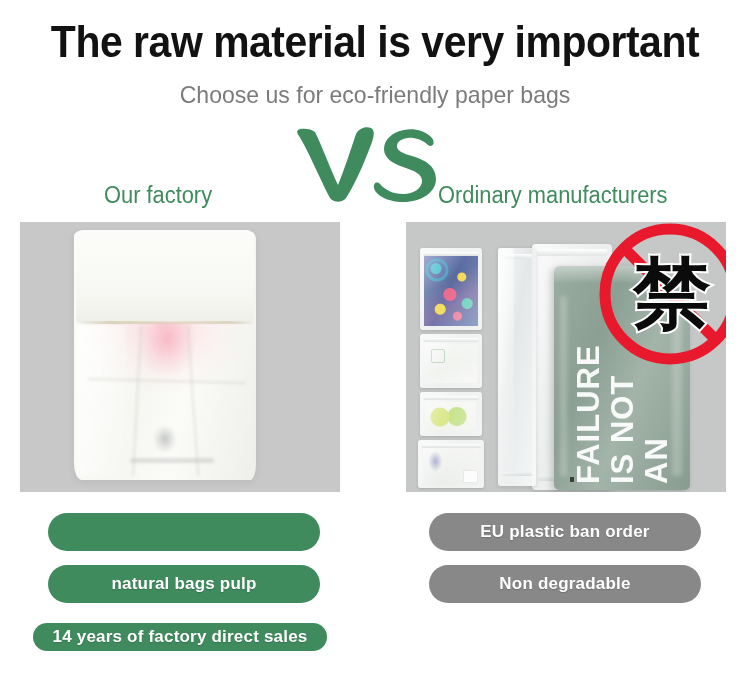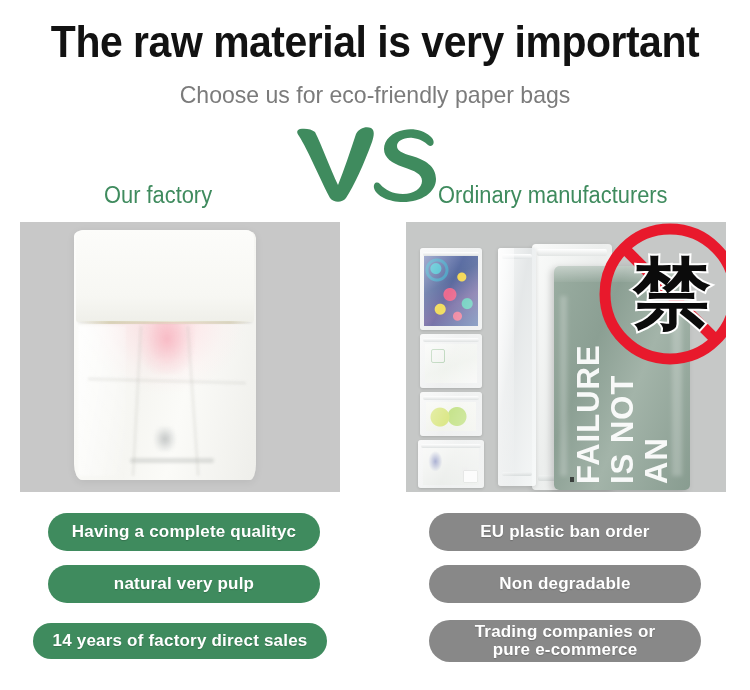--- a/index.html
+++ b/index.html
@@ -284,21 +284,21 @@
     letter-spacing: 0.2px;
     text-shadow: 0 1px 1px rgba(0,0,0,0.18);
   }
   .pill.green { background: #3f8b5e; }
   .pill.gray  { background: #888888; }
   .pill .txt { display: block; }
   .pill .txt span { display: block; }
 
   #pill-g1 { left: 48px;  top: 513px; width: 272px; height: 38px; }
   #pill-g2 { left: 48px;  top: 565px; width: 272px; height: 38px; }
-  #pill-g3 { left: 33px;  top: 623px; width: 294px; height: 36px; }
+  #pill-g3 { left: 33px;  top: 623px; width: 294px; height: 28px; }
   #pill-r1 { left: 429px; top: 513px; width: 272px; height: 38px; }
   #pill-r2 { left: 429px; top: 565px; width: 272px; height: 38px; }
   #pill-r3 { left: 429px; top: 620px; width: 272px; height: 42px; }
 </style>
 </head>
 <body>
 
 <div id="banner">
 
   <div class="title">The raw material is very important</div>
@@ -385,44 +385,37 @@
       <svg viewBox="0 0 152 152" xmlns="http://www.w3.org/2000/svg">
         <circle cx="76" cy="76" r="65" fill="none" stroke="#e8192c" stroke-width="11"></circle>
         <line x1="30" y1="30" x2="122" y2="122" stroke="#e8192c" stroke-width="11"></line>
         <text x="78" y="76" text-anchor="middle" dominant-baseline="central" font-family="'DejaVu Sans', sans-serif" font-size="78" font-weight="700" fill="#0b0b0b" stroke="#ffffff" stroke-width="4" paint-order="stroke">禁</text>
       </svg>
     </div>
   </div>
 
   <div class="pill green" id="pill-g1">
     <span class="txt">
-      <span>Having a complete qualityc</span>
     </span>
   </div>
   <div class="pill green" id="pill-g2">
     <span class="txt">
-      <span>natural very pulp</span>
+      <span>natural bags pulp</span>
     </span>
   </div>
   <div class="pill green" id="pill-g3">
     <span class="txt">
       <span>14 years of factory direct sales</span>
     </span>
   </div>
 
   <div class="pill gray" id="pill-r1">
     <span class="txt">
       <span>EU plastic ban order</span>
     </span>
   </div>
   <div class="pill gray" id="pill-r2">
     <span class="txt">
       <span>Non degradable</span>
     </span>
   </div>
-  <div class="pill gray" id="pill-r3">
-    <span class="txt">
-      <span>Trading companies or</span>
-      <span>pure e-commerce</span>
-    </span>
-  </div>
 
 </div>
 
 </body></html>

